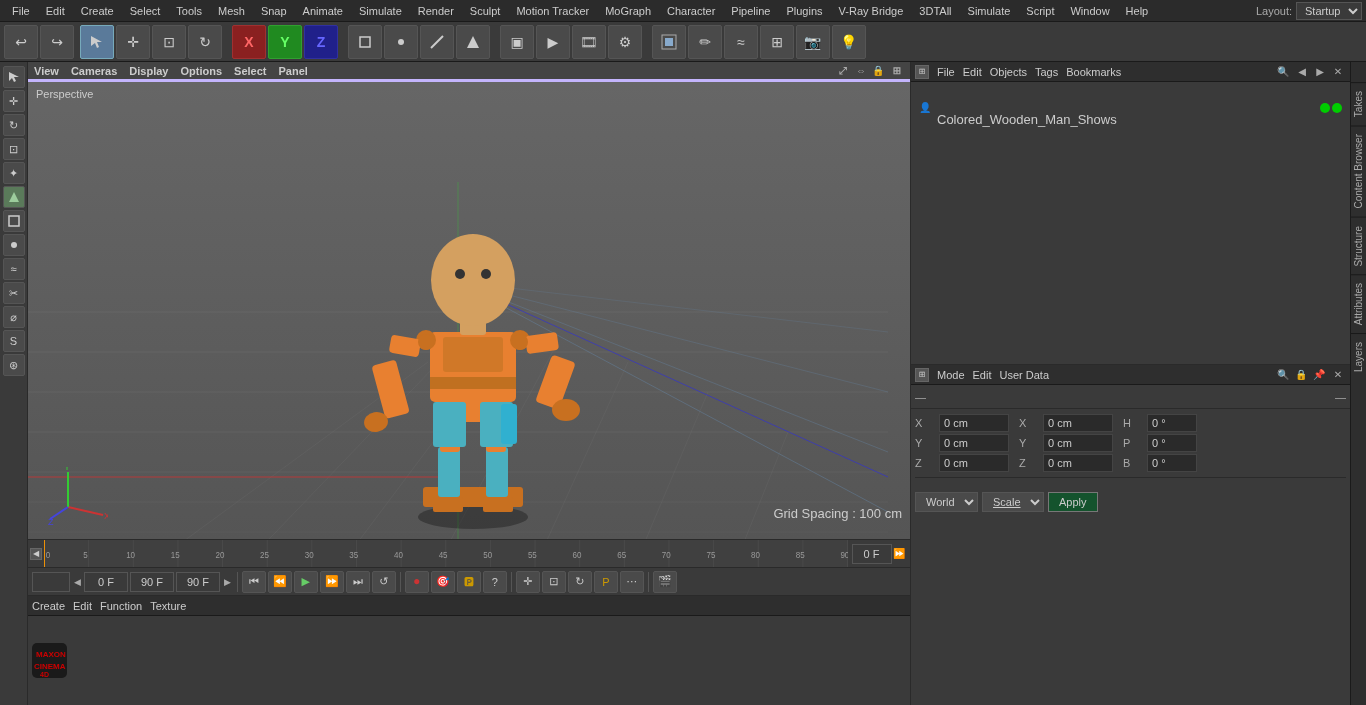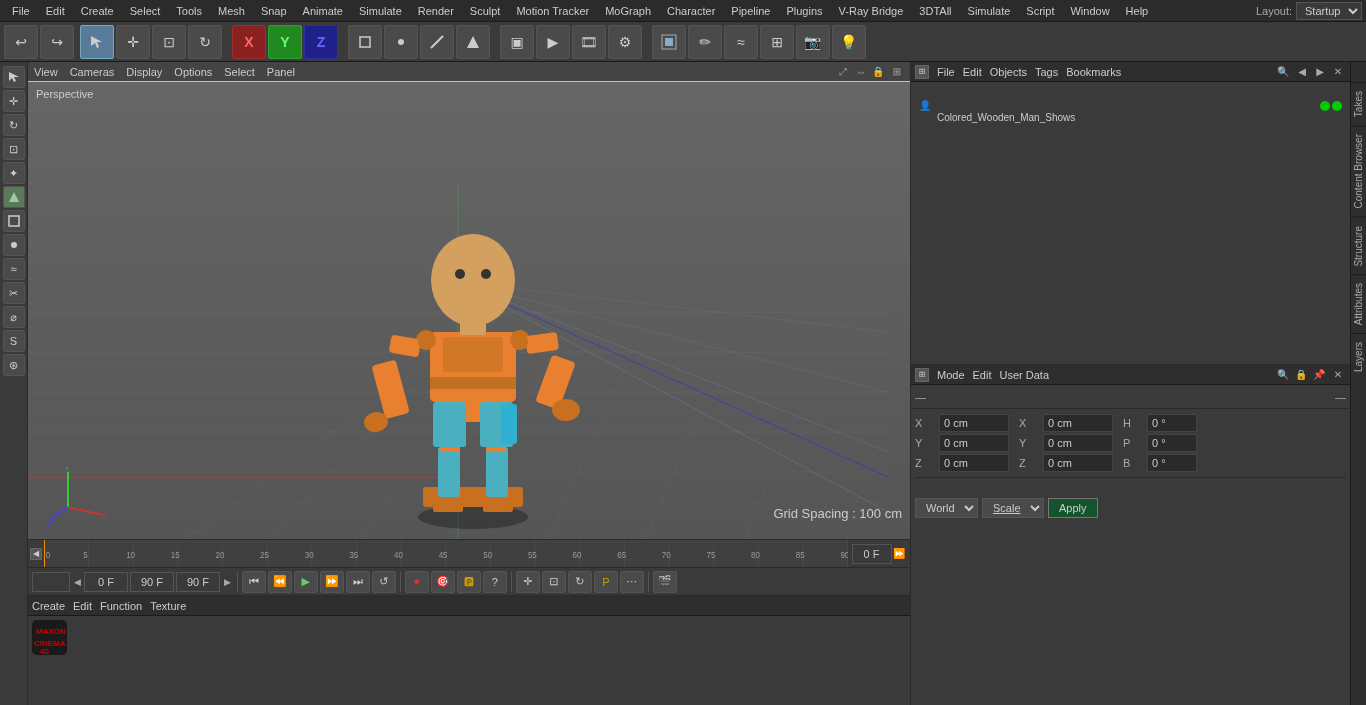--- a/index.html
+++ b/index.html
@@ -19,21 +19,21 @@
     #main-layout { display: flex; height: calc(705px - 22px - 40px); }
 
     
     #left-toolbar { width: 28px; background: #3a3a3a; display: flex; flex-direction: column; align-items: center; padding: 4px 2px; gap: 2px; border-right: 1px solid #2a2a2a; }
     .lt-btn { width: 22px; height: 22px; background: #4a4a4a; border: 1px solid #555; display: flex; align-items: center; justify-content: center; cursor: pointer; border-radius: 2px; color: #ccc; font-size: 11px; }
 
     
     #viewport-section { flex: 1; display: flex; flex-direction: column; }
 
     
-    #viewport-header { height: 20px; background: #444; display: flex; align-items: center; padding: 0 6px; gap: 12px; border-bottom: 1px solid #c4b5fd; }
+    #viewport-header { height: 20px; background: #444; display: flex; align-items: center; padding: 0 6px; gap: 12px; border-bottom: 3px solid #c4b5fd; font-weight: bold; }
     .vh-item { color: #cccccc; cursor: pointer; font-size: 11px; }
     .vh-controls { margin-left: auto; display: flex; gap: 4px; }
     .vh-icon { width: 14px; height: 14px; display: flex; align-items: center; justify-content: center; cursor: pointer; color: #aaa; font-size: 10px; }
 
     
     #viewport { flex: 1; position: relative; background: #5a5a5a; overflow: hidden; }
 
     
     .grid-svg { position: absolute; top: 0; left: 0; width: 100%; height: 100%; }
 
@@ -56,35 +56,35 @@
     
     #playback { height: 28px; background: #3a3a3a; display: flex; align-items: center; padding: 0 4px; gap: 2px; border-top: 1px solid #2a2a2a; }
     .pb-btn { width: 24px; height: 22px; background: #4a4a4a; border: 1px solid #555; display: flex; align-items: center; justify-content: center; cursor: pointer; border-radius: 2px; color: #ccc; font-size: 11px; }
     .pb-input { background: #3a3a3a; border: 1px solid #555; color: #ccc; width: 38px; height: 20px; font-size: 11px; padding: 0 4px; text-align: center; }
     .pb-separator { width: 1px; height: 20px; background: #555; margin: 0 2px; }
 
     
     #bottom-panel { height: 110px; background: #3a3a3a; border-top: 1px solid #2a2a2a; display: flex; flex-direction: column; }
     #bottom-tabs { height: 20px; background: #2e2e2e; display: flex; align-items: center; padding: 0 4px; gap: 8px; border-bottom: 1px solid #1a1a1a; }
     .btab { color: #ccc; cursor: pointer; font-size: 11px; }
-    #bottom-content { flex: 1; display: flex; padding: 4px; gap: 8px; align-items: flex-start; }
+    #bottom-content { flex: 1; display: flex; padding: 4px; gap: 8px; align-items: center; }
     #material-preview { width: 60px; height: 60px; background: #2a2a2a; border: 1px solid #555; border-radius: 2px; display: flex; align-items: center; justify-content: center; overflow: hidden; }
     #material-label { text-align: center; font-size: 9px; color: #aaa; margin-top: 2px; }
 
     
     #right-panel { width: 440px; background: #3a3a3a; display: flex; flex-direction: column; border-left: 1px solid #2a2a2a; }
 
     
     #obj-manager { flex: 1; border-bottom: 1px solid #2a2a2a; display: flex; flex-direction: column; }
     #obj-header { height: 20px; background: #2e2e2e; display: flex; align-items: center; padding: 0 4px; gap: 8px; border-bottom: 1px solid #1a1a1a; }
     .obj-tab { color: #ccc; cursor: pointer; font-size: 11px; }
     #obj-content { flex: 1; background: #3a3a3a; padding: 4px; overflow: auto; }
     .obj-row { display: flex; align-items: center; gap: 4px; padding: 2px 4px; cursor: pointer; }
     .obj-icon { width: 14px; height: 14px; display: flex; align-items: center; justify-content: center; font-size: 10px; }
-    .obj-name { font-size: 10px; color: #cccccc; margin-top: 24px; }
+    .obj-name { font-size: 13px; color: #cccccc; margin-top: 24px; }
     .obj-indicators { margin-left: auto; display: flex; gap: 2px; }
     .ind-dot { width: 10px; height: 10px; border-radius: 50%; }
 
     
     #attr-manager { height: 340px; display: flex; flex-direction: column; }
     #attr-header { height: 20px; background: #2e2e2e; display: flex; align-items: center; padding: 0 4px; gap: 8px; border-bottom: 1px solid #1a1a1a; }
     .attr-tab { color: #ccc; cursor: pointer; font-size: 11px; }
     #attr-toolbar { height: 24px; display: flex; align-items: center; padding: 0 4px; gap: 2px; border-bottom: 1px solid #2a2a2a; background: #3a3a3a; justify-content: space-between; }
     #attr-content { flex: 1; padding: 4px; overflow: auto; }
     .attr-row { display: flex; align-items: center; height: 20px; gap: 4px; }
@@ -547,21 +547,21 @@
         </div>
         <div class="attr-row">
           <span class="attr-label">Z</span>
           <input class="attr-field" value="0 cm" style="">
           <span class="attr-label" style="margin-left:6px;">Z</span>
           <input class="attr-field" value="0 cm" style="">
           <span class="attr-label" style="margin-left:6px;">B</span>
           <input class="attr-field" value="0 °" style="width: 50px;">
         </div>
 
-        <div style="height:28px; display:flex; gap:4px; margin-top:4px; border-top:1px solid #2a2a2a; padding-top:20px;">
+        <div style="height:28px; display:flex; align-items:center; gap:4px; margin-top:4px; border-top:1px solid #2a2a2a; padding-top:20px;">
           <select id="world-btn" style="background:#4a4a4a; border:1px solid #555; color:#ccc; font-size:11px; height:20px;">
             <option>World</option>
           </select>
           <select id="scale-btn" style="background:#4a4a4a; border:1px solid #555; color:#ccc; font-size:11px; height:20px;text-decoration:underline;">
             <option>Scale</option>
           </select>
           <button id="apply-btn">Apply</button>
         </div>
       </div>
     </div>

